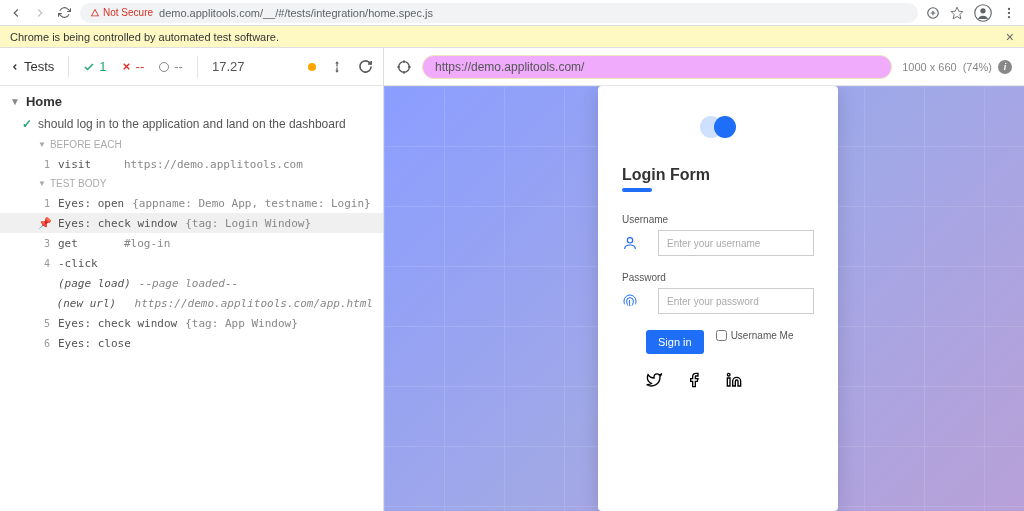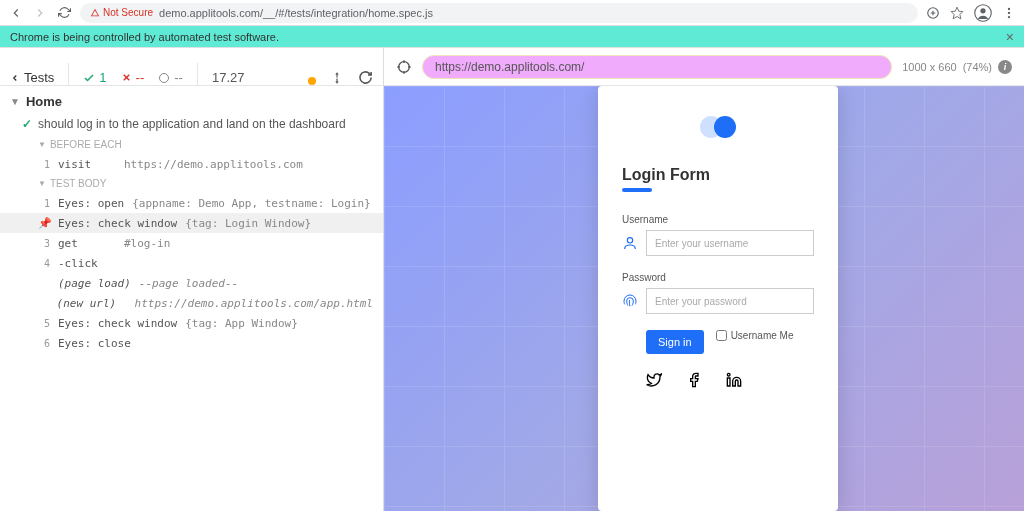--- a/index.html
+++ b/index.html
@@ -5,27 +5,27 @@
 * { margin: 0; padding: 0; box-sizing: border-box; }
 body { font-family: -apple-system, BlinkMacSystemFont, "Segoe UI", Arial, sans-serif; font-size: 13px; color: #333; width: 1024px; height: 511px; overflow: hidden; background: #fff; }
 
 .browser-chrome { height: 26px; background: #fff; border-bottom: 1px solid #ddd; display: flex; align-items: center; padding: 0 8px; gap: 8px; }
 .nav-btn { width: 16px; height: 16px; display: flex; align-items: center; justify-content: center; color: #5f6368; cursor: pointer; }
 .url-bar { flex: 1; height: 20px; background: #f1f3f4; border-radius: 10px; display: flex; align-items: center; padding: 0 10px; font-size: 11px; color: #5f6368; gap: 6px; }
 .not-secure { color: #d93025; font-size: 10px; display: flex; align-items: center; gap: 3px; }
 .url-text { color: #5f6368; }
 .chrome-icons { display: flex; gap: 10px; align-items: center; color: #5f6368; }
 
-.automation-bar { height: 22px; background: #5eead4; border-bottom: 1px solid #e0e0e0; display: flex; align-items: center; justify-content: space-between; padding: 0 10px; font-size: 11px; color: #333; }
+.automation-bar { height: 22px; background: #fef9c3; border-bottom: 1px solid #e0e0e0; display: flex; align-items: center; justify-content: space-between; padding: 0 10px; font-size: 11px; color: #333; }
 .automation-close { cursor: pointer; font-size: 14px; color: #666; }
 
 .main-area { display: flex; height: calc(511px - 48px); }
 .left-panel { width: 384px; border-right: 1px solid #ddd; display: flex; flex-direction: column; background: #fff; }
 
-.runner-toolbar { height: 38px; border-bottom: 1px solid #e5e5e5; display: flex; align-items: flex-end; padding: 0 10px; gap: 14px; font-size: 13px; }
+.runner-toolbar { height: 38px; border-bottom: 1px solid #e5e5e5; display: flex; align-items: center; padding: 0 10px; gap: 14px; font-size: 13px; }
 .tests-back { display: flex; align-items: center; gap: 4px; color: #333; font-weight: 500; cursor: pointer; }
 .stat { display: flex; align-items: center; gap: 4px; }
 .stat-pass { color: #1fa971; }
 .stat-fail { color: #d93025; }
 .stat-pending { color: #888; }
 .timing { color: #555; }
 .sep { width: 1px; height: 22px; background: #e5e5e5; }
 .toolbar-spacer { flex: 1; }
 .dot-orange { width: 8px; height: 8px; background: #ffa500; border-radius: 50%; }
 .arrows-icon, .reload-icon { color: #555; cursor: pointer; }
@@ -64,21 +64,21 @@
 
 .login-card { width: 240px; background: #fff; border-radius: 4px; margin-top: 0; padding: 30px 24px 20px; position: relative; z-index: 1; box-shadow: 0 4px 20px rgba(0,0,0,0.15); }
 .logo-wrap { display: flex; justify-content: center; margin-bottom: 28px; }
 .logo-dots { display: flex; align-items: center; }
 .logo-dot-light { width: 22px; height: 22px; border-radius: 50%; background: #cfe0ff; margin-right: -8px; }
 .logo-dot-dark { width: 22px; height: 22px; border-radius: 50%; background: #1e6ef7; }
 .login-title { font-size: 16px; font-weight: 700; color: #333; margin-bottom: 4px; }
 .title-underline { width: 30px; height: 4px; background: #1e6ef7; margin-bottom: 22px; border-radius: 2px; }
 .form-group { margin-bottom: 16px; }
 .form-label { font-size: 10px; color: #555; margin-bottom: 5px; display: block; }
-.input-row { display: flex; align-items: center; gap: 8px; justify-content: center; }
+.input-row { display: flex; align-items: center; gap: 20px; justify-content: center; }
 .input-icon { width: 16px; color: #1e6ef7; flex-shrink: 0; }
 .form-input { flex: 1; height: 26px; border: 1px solid #ccc; padding: 0 8px; font-size: 10px; color: #333; }
 .form-input::placeholder { color: #aaa; }
 .action-row { display: flex; align-items: flex-start; gap: 12px; margin-bottom: 18px; margin-left: 24px; }
 .signin-btn { background: #1e6ef7; color: #fff; border: none; padding: 6px 12px; font-size: 11px; border-radius: 3px; cursor: pointer; }
 .remember-wrap { display: flex; align-items: center; gap: 4px; font-size: 10px; color: #555; }
 .remember-wrap input { width: 11px; height: 11px; }
 .social-row { display: flex; gap: 24px; margin-left: 24px; }
 .social-icon { color: #000; cursor: pointer; }
 

